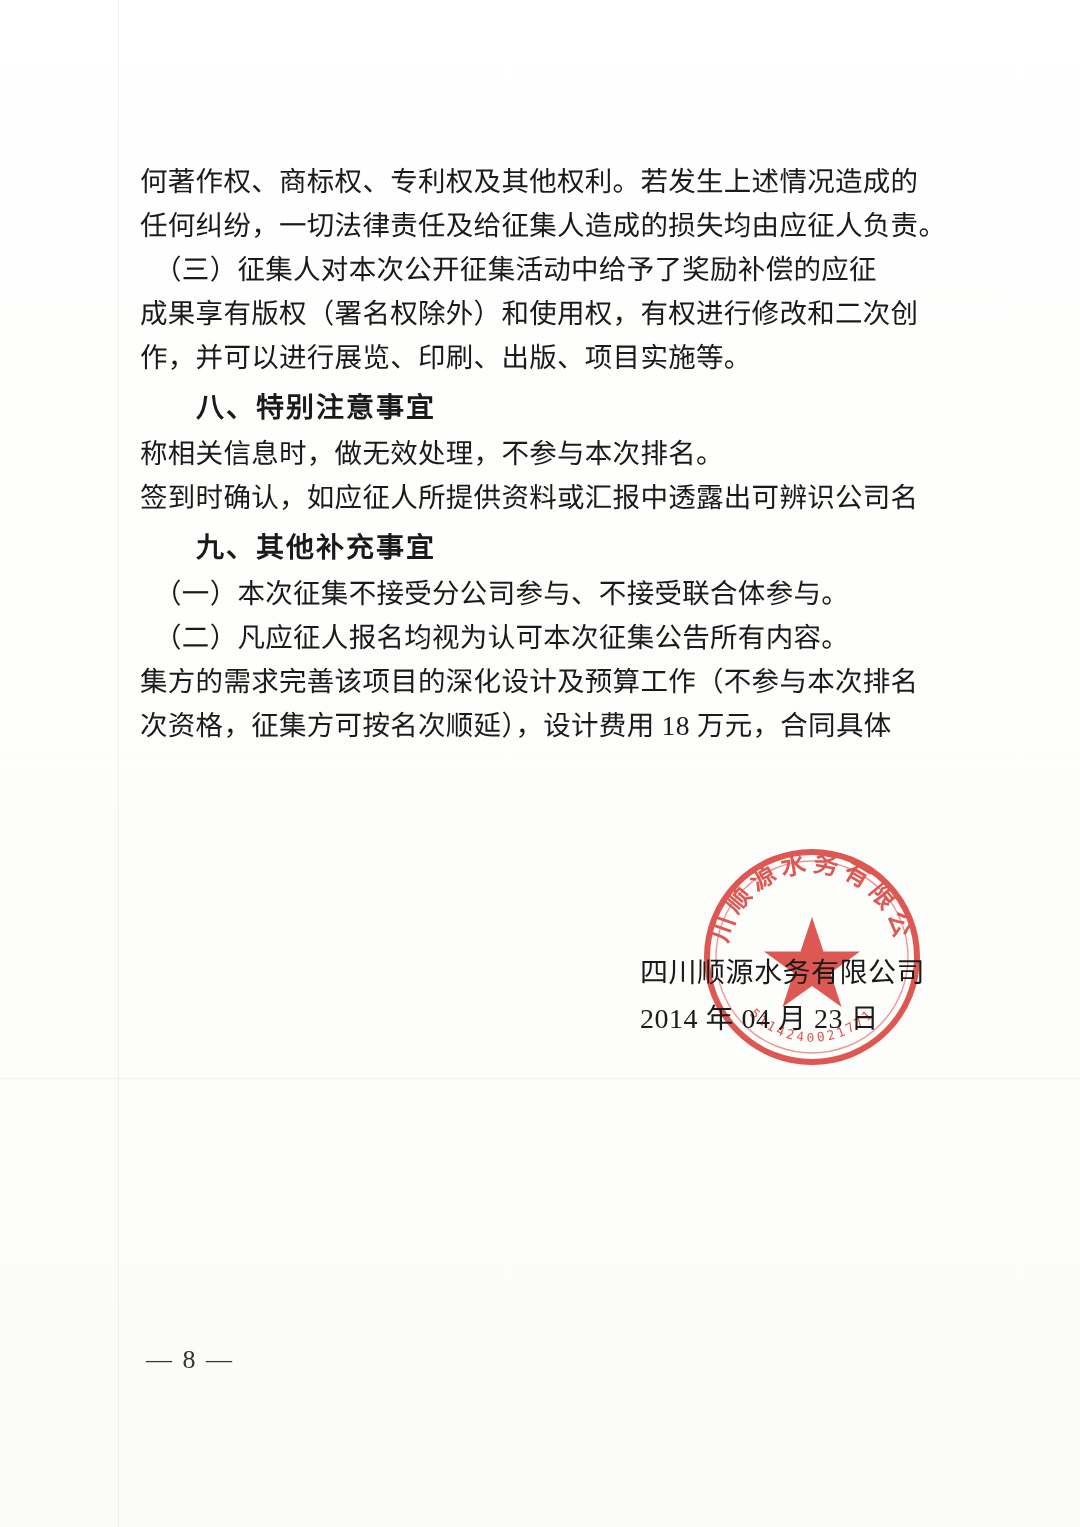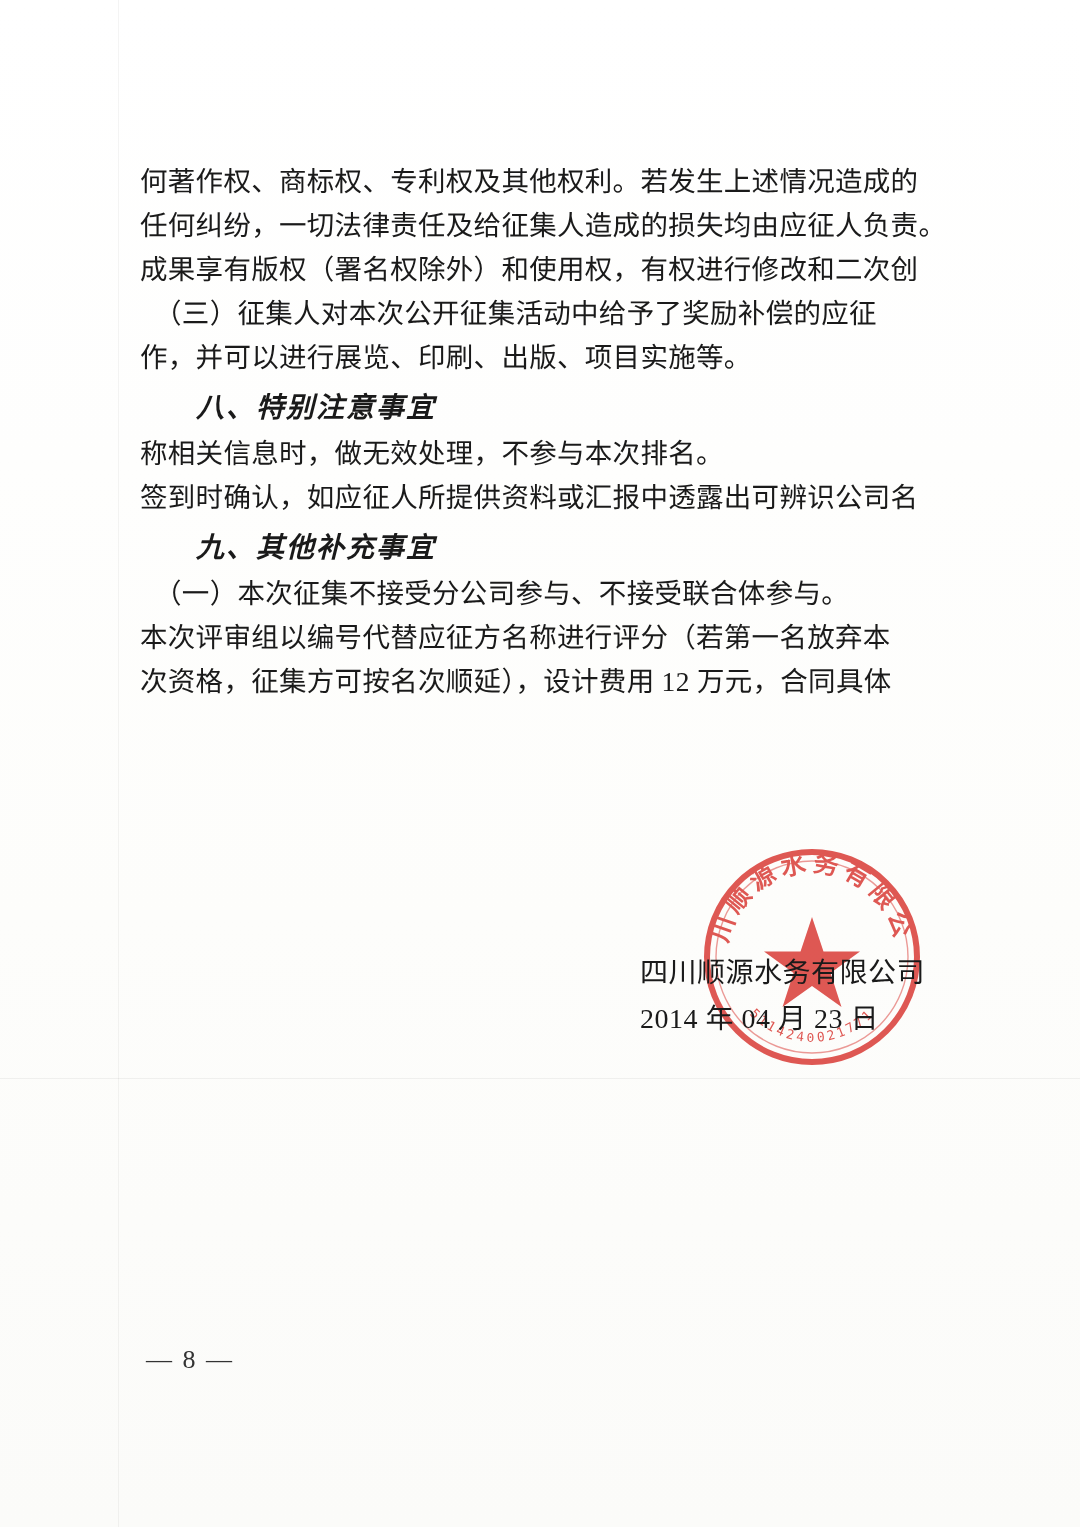--- a/index.html
+++ b/index.html
@@ -54,21 +54,20 @@
     white-space: pre;
   }
   h2.section {
     margin: 6px 0 2px 0;
     font-size: 28px;
     line-height: 44px;
     font-weight: bold;
     font-family: "DejaVu Sans", "Liberation Sans", sans-serif;
     letter-spacing: 2px;
     padding-left: 56px;
-    font-style: italic;
   }
   .para {
     margin-bottom: 0;
   }
   .sign-block {
     position: absolute;
     left: 640px;
     top: 950px;
     width: 340px;
     text-align: left;
@@ -109,36 +108,37 @@
   <div class="scan-line-bottom"></div>
 
   <div class="content">
 
     <div class="para">
       <p class="body-line">何著作权、商标权、专利权及其他权利。若发生上述情况造成的</p>
       <p class="body-line">任何纠纷，一切法律责任及给征集人造成的损失均由应征人负责。</p>
     </div>
 
     <div class="para">
+      <p class="body-line">　（三）征集人对本次公开征集活动中给予了奖励补偿的应征</p>
       <p class="body-line">成果享有版权（署名权除外）和使用权，有权进行修改和二次创</p>
-      <p class="body-line">　（三）征集人对本次公开征集活动中给予了奖励补偿的应征</p>
       <p class="body-line">作，并可以进行展览、印刷、出版、项目实施等。</p>
     </div>
 
     <h2 class="section">八、特别注意事宜</h2>
     <div class="para">
       <p class="body-line">称相关信息时，做无效处理，不参与本次排名。</p>
       <p class="body-line">签到时确认，如应征人所提供资料或汇报中透露出可辨识公司名</p>
     </div>
 
     <h2 class="section">九、其他补充事宜</h2>
     <div class="para">
       <p class="body-line">　（一）本次征集不接受分公司参与、不接受联合体参与。</p>
-      <p class="body-line">本次评审组以编号代替应征方名称进行评分（若第一名放弃本</p>
-      <p class="body-line">次资格，征集方可按名次顺延），设计费用 12 万元，合同具体</p>
+      <p class="body-line">　（二）凡应征人报名均视为认可本次征集公告所有内容。</p>
+      <p class="body-line">集方的需求完善该项目的深化设计及预算工作（不参与本次排名</p>
+      <p class="body-line">次资格，征集方可按名次顺延），设计费用 18 万元，合同具体</p>
     </div>
 
   </div>
 
   <svg class="stamp" viewBox="0 0 225 225">
     <g opacity="0.82">
       <circle cx="112" cy="112" r="105" fill="none" stroke="#d8342f" stroke-width="6"></circle>
       <circle cx="112" cy="112" r="96" fill="none" stroke="#d8342f" stroke-width="1.4" opacity="0.6"></circle>
       <path id="arcTop" d="M 27 112 A 85 85 0 0 1 197 112" fill="none"></path>
       <text font-family="'DejaVu Sans','Liberation Sans',sans-serif" font-size="25" font-weight="bold" fill="#d8342f" letter-spacing="5">

